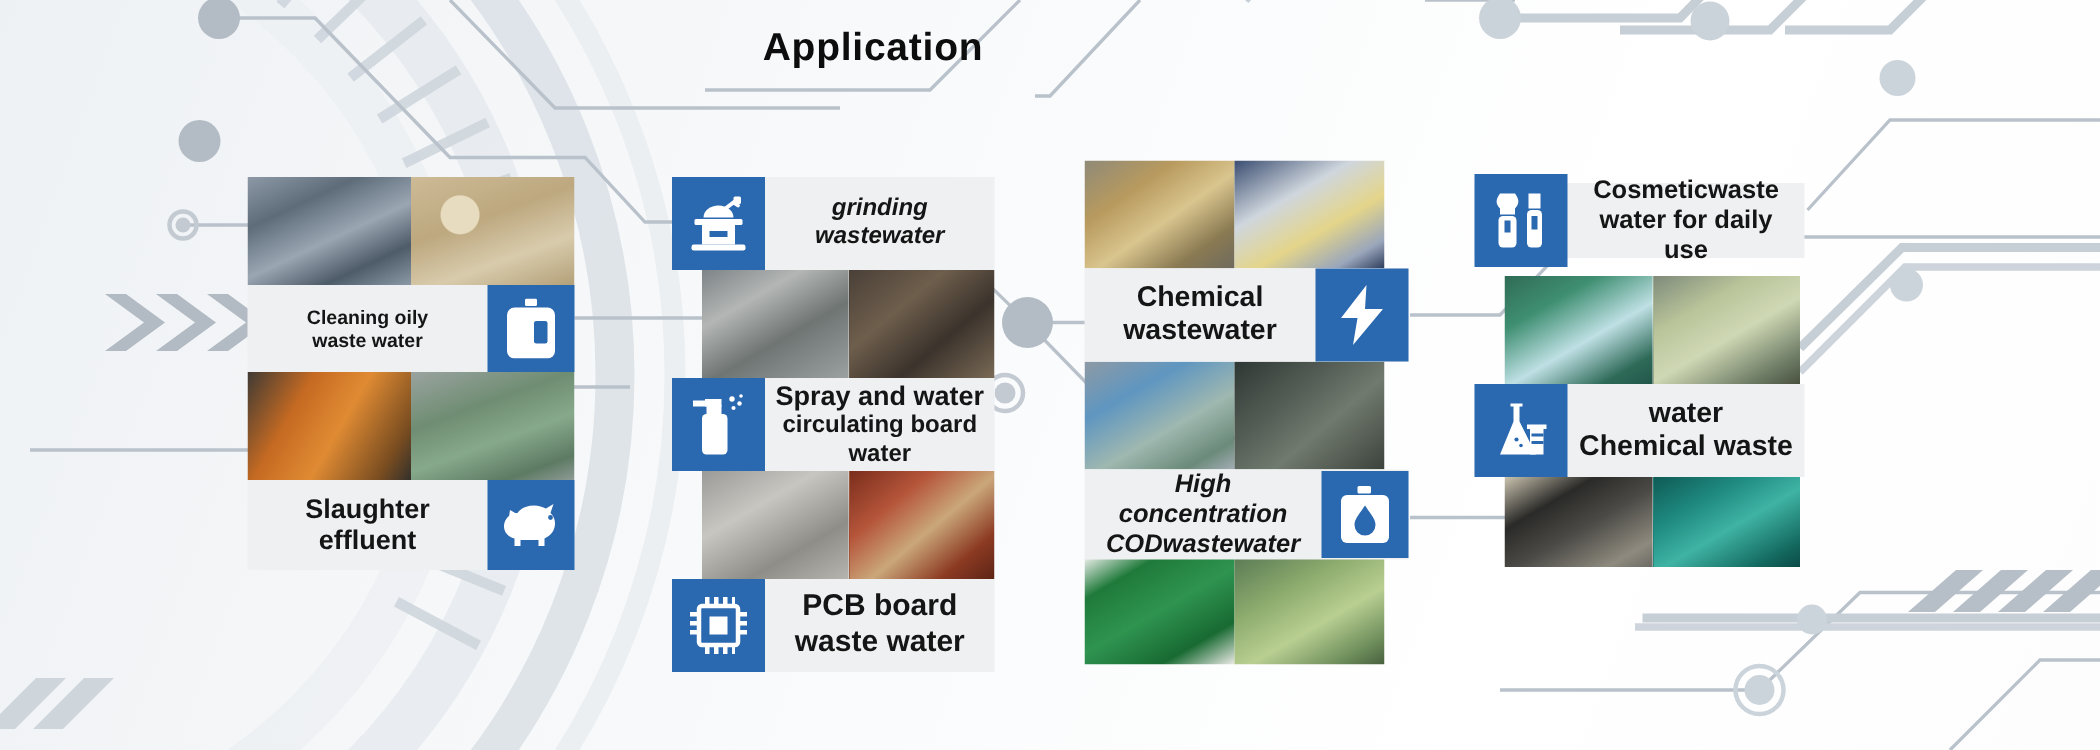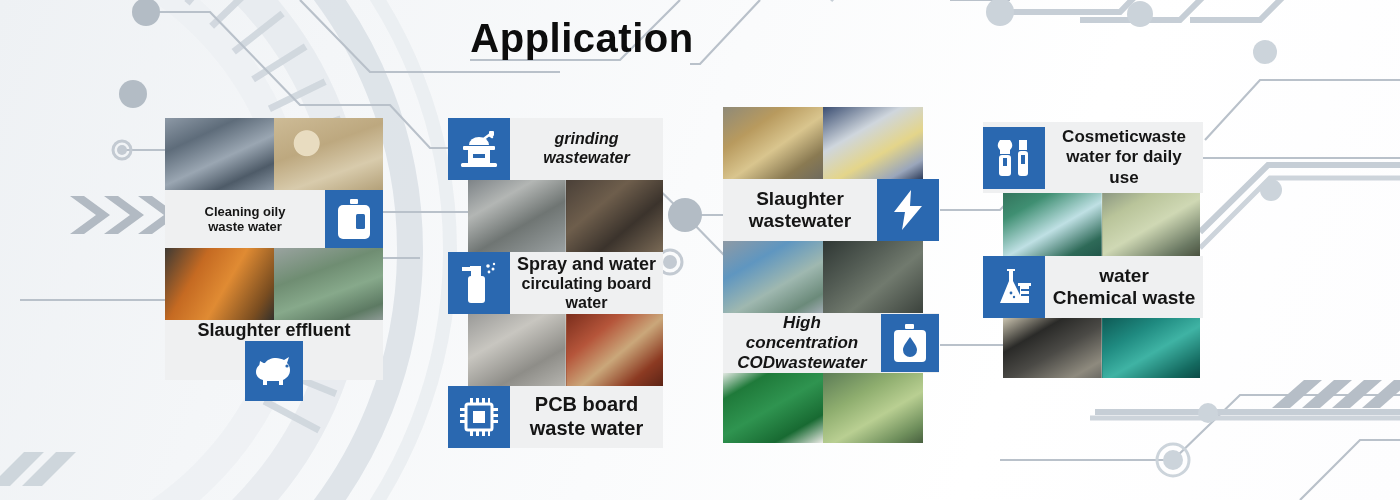--- a/index.html
+++ b/index.html
@@ -15,21 +15,21 @@
     background: linear-gradient(110deg,#eef1f4 0%,#f4f6f8 22%,#fafbfc 48%,#ffffff 72%,#fdfdfe 100%);
     overflow: hidden;
   }
   
   #bg-svg { position:absolute; inset:0; width:1400px; height:500px; }
 
   
   #title {
     position:absolute; left:0; top:16px; width:1164px;
     text-align:center;
-    font-size:40px; font-weight:bold; letter-spacing:.5px;
+    font-size:26px; font-weight:bold; letter-spacing:.5px;
     color:#0d0d0d;
     z-index:30;
   }
   .photo-pair {
     position:absolute;
     display:flex;
     overflow:hidden;
   }
   .photo { flex:1 1 50%; height:100%; background-size:cover; background-position:center; }
 
@@ -251,21 +251,21 @@
           <rect x="19" y="15" width="9" height="15" rx="1.5" fill="#2a68b0"></rect>
         </svg>
     </div>
   </div>
 
   <div class="photo-pair" style="left:165px; top:248px; width:218px; height:72px;">
     <div class="photo" style="background-image:linear-gradient(120deg,#3f3a34 0%,#c56a22 30%,#e08b33 55%,#7a4d20 85%,#33302b 100%);"></div>
     <div class="photo" style="background-image:linear-gradient(160deg,#9aa3a0 0%,#6f8d72 35%,#87a98b 60%,#5d7a63 85%,#8e9b96 100%);"></div>
   </div>
 
-  <div class="label-band" style="left:165px; top:320px; width:218px; height:60px;flex-direction:column;">
+  <div class="label-band" style="left:165px; top:320px; width:218px; height:60px;">
     <div class="txt" style="font-size:18px;">
       <span class="l1">Slaughter effluent</span>
     </div>
     <div class="icon-box" style="width:58px; height:60px;">
       <svg width="40" height="32" viewBox="0 0 40 32">
         <path d="M11 8 C6 8 2 12 2 17 C2 21 5 24 9 25 L9 30 h4 v-4 h12 v4 h4 v-5 c4 -2 7 -5 7 -10 c0 -3 -1 -5 -3 -7 l2 -6 l-5 3 c-2 -1 -5 -2 -8 -2 c-5 0 -9 2 -11 5 z" fill="#fff"></path>
         <path d="M6 6 l7 4 l-8 3 z" fill="#fff"></path>
         <circle cx="33" cy="11" r="1.6" fill="#2a68b0"></circle>
       </svg>
     </div>
@@ -346,21 +346,21 @@
     </div>
   </div>
 
   <div class="photo-pair" style="left:723px; top:107px; width:200px; height:72px;">
     <div class="photo" style="background-image:linear-gradient(145deg,#8f8a78 0%,#b89a5e 30%,#d9c58e 55%,#8a7a52 80%,#6e6a5e 100%);"></div>
     <div class="photo" style="background-image:linear-gradient(150deg,#3b4e72 0%,#cfd6dd 35%,#e4d58a 62%,#9aa6bb 85%,#2d3c5a 100%);"></div>
   </div>
 
   <div class="label-band" style="left:723px; top:179px; width:216px; height:62px;">
     <div class="txt" style="font-size:19px;">
-      <span class="l1">Slaughter</span>
+      <span class="l1">Chemical</span>
       <span class="l1">wastewater</span>
     </div>
     <div class="icon-box" style="width:62px; height:62px;">
       <svg width="32" height="40" viewBox="0 0 32 40">
           <path d="M19 0 L2 22 h11 L10 40 L30 16 h-12 z" fill="#fff"></path>
         </svg>
     </div>
   </div>
 
   <div class="photo-pair" style="left:723px; top:241px; width:200px; height:72px;">
@@ -380,21 +380,21 @@
         <path d="M17 13 C13 19 10 22 10 26 a7 7 0 0 0 14 0 C24 22 21 19 17 13 z" fill="#2a68b0"></path>
       </svg>
     </div>
   </div>
 
   <div class="photo-pair" style="left:723px; top:371px; width:200px; height:72px;">
     <div class="photo" style="background-image:linear-gradient(150deg,#f1f1ef 0%,#1f7a3a 22%,#2f9450 50%,#186a32 78%,#eceae6 100%);"></div>
     <div class="photo" style="background-image:linear-gradient(150deg,#5a7a55 0%,#8fae6f 35%,#b9cf92 60%,#6f8f5c 85%,#48603f 100%);"></div>
   </div>
 
-  <div class="label-band" style="left:983px; top:122px; width:220px; height:71px;">
+  <div class="label-band" style="left:983px; top:122px; width:220px; height:50px;">
     <div class="icon-box" style="width:62px; height:62px;">
       <svg width="40" height="40" viewBox="0 0 40 40">
         <path d="M6 2 C3 6 3 9 6 12 v4 h10 v-4 c3 -3 3 -6 0 -10 z" fill="#fff"></path>
         <rect x="5" y="17" width="12" height="21" rx="3" fill="#fff"></rect>
         <rect x="9" y="20" width="4" height="8" fill="#2a68b0"></rect>
         <path d="M25 2 h8 v10 h-8 z" fill="#fff"></path>
         <rect x="24" y="13" width="10" height="25" rx="3" fill="#fff"></rect>
         <rect x="27" y="17" width="4" height="9" fill="#2a68b0"></rect>
       </svg>
     </div>

